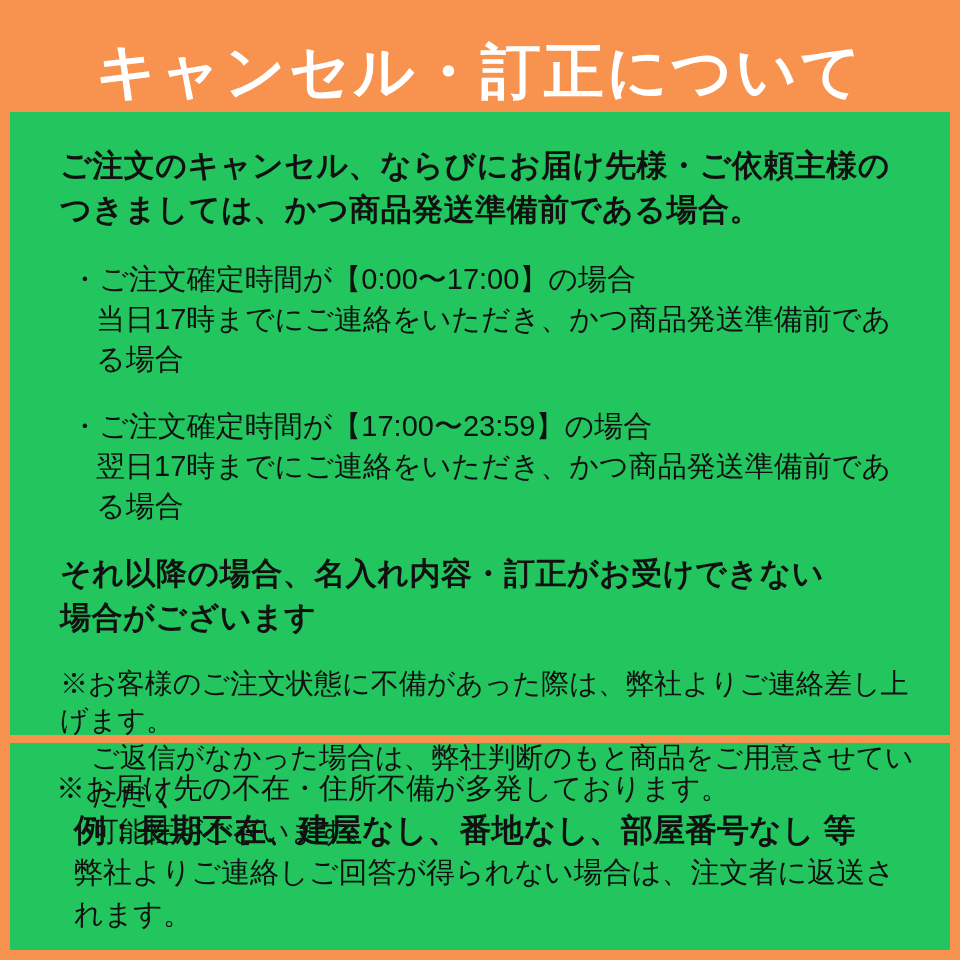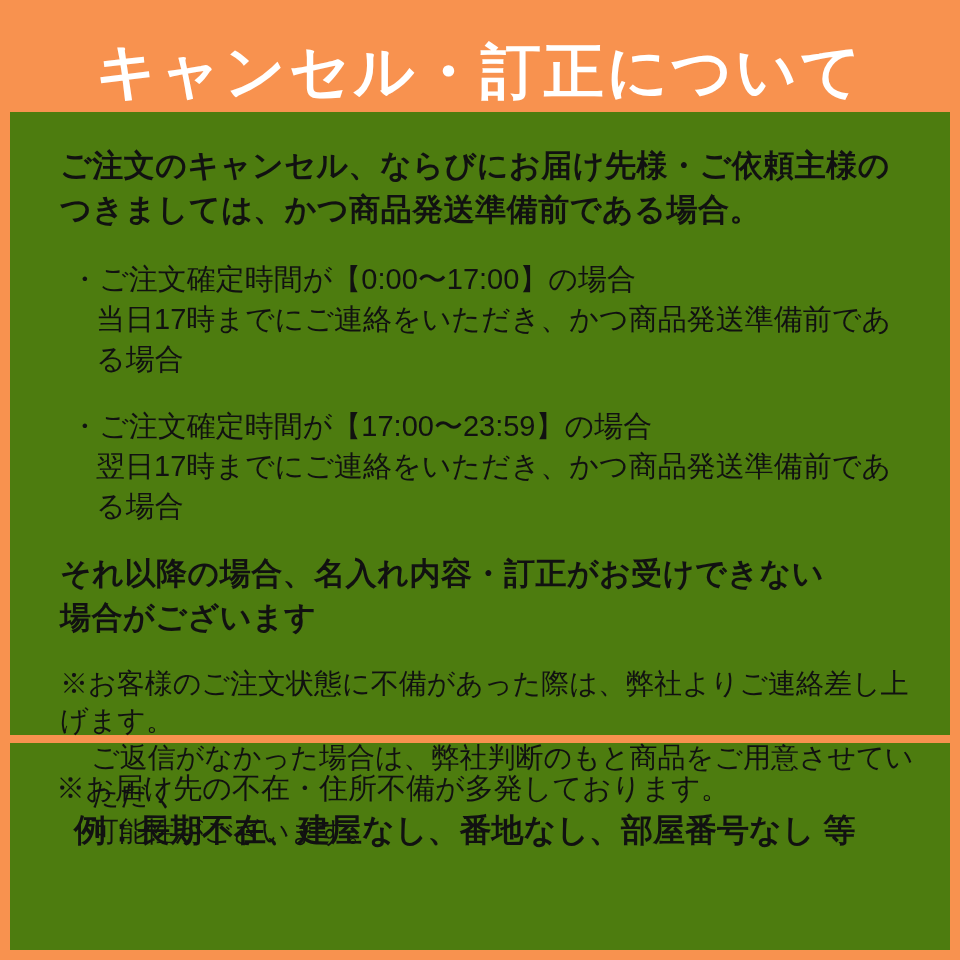--- a/index.html
+++ b/index.html
@@ -18,21 +18,21 @@
   }
   .banner .title {
     color: #FFFFFF;
     font-size: 60px;
     font-weight: 800;
     letter-spacing: 3px;
     white-space: nowrap;
     margin-top: 32px;
   }
   .panel {
-    background: #4d7c0f;
+    background: #22c55e;
     margin: 0 10px;
   }
   .panel-main {
     height: 623px;
     padding: 32px 36px 0 50px;
   }
   .divider {
     height: 8px; 
   }
   .panel-bottom {
@@ -116,13 +116,14 @@
     <div class="cont">可能性がございます。</div>
   </div>
 
 </section>
 
 <div class="divider"></div>
 
 <section class="panel panel-bottom">
   <div class="line">※お届け先の不在・住所不備が多発しております。</div>
   <div class="line indent example">例：長期不在、建屋なし、番地なし、部屋番号なし 等</div>
+  <div class="line indent">弊社よりご連絡しご回答が得られない場合は、注文者に返送されます。</div>
 </section>
 
 </body></html>

